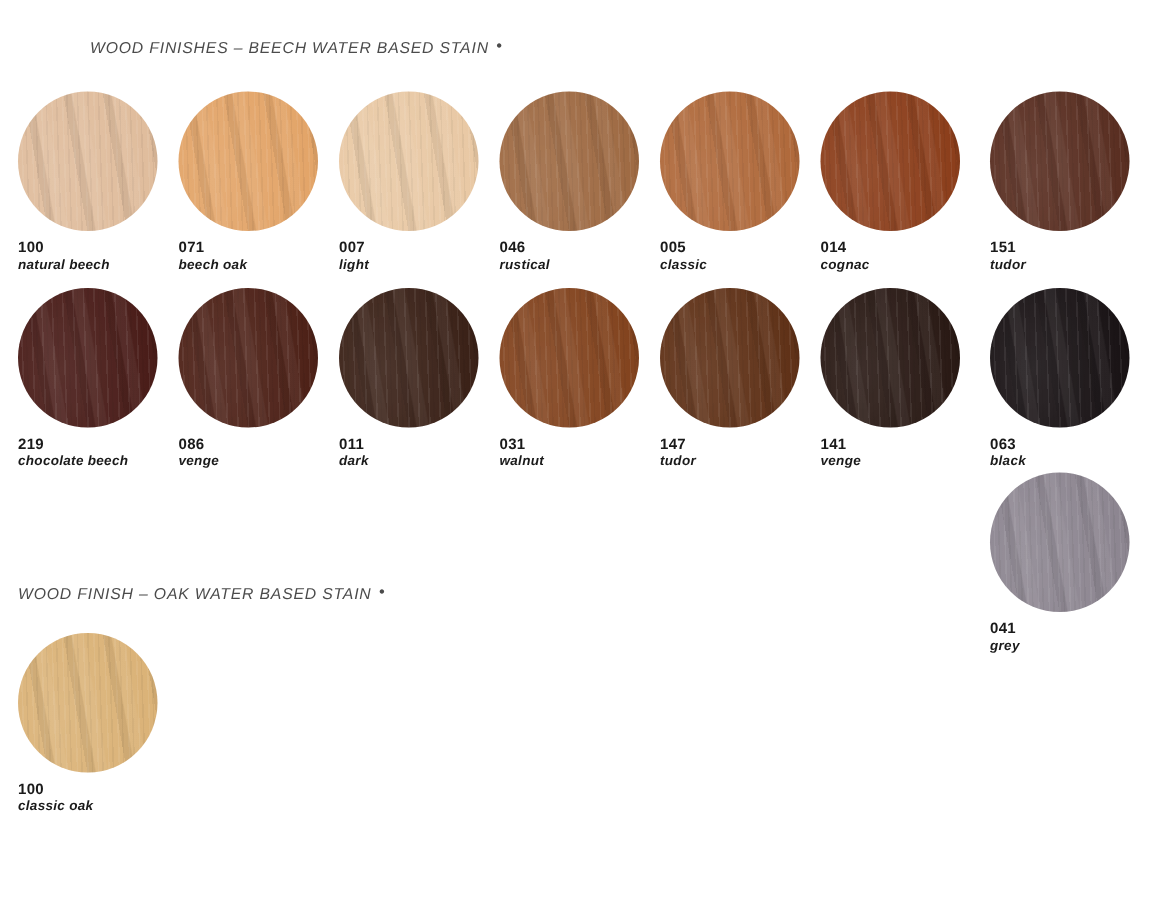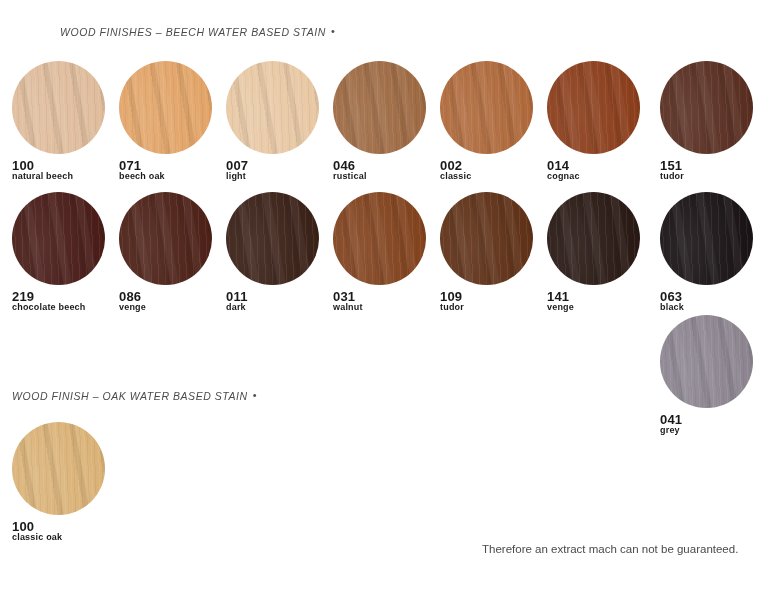--- a/index.html
+++ b/index.html
@@ -86,32 +86,33 @@
         rgba(255,255,255,0.05) 13px,
         rgba(0,0,0,0.00) 14px,
         rgba(0,0,0,0.00) 26px),
       radial-gradient(ellipse 70% 120% at 38% 55%,
         rgba(255,255,255,0.10) 0%,
         rgba(255,255,255,0.00) 60%);
     opacity: 0.9;
   }
 
   .swatch-code {
-    font-size: 13px;
+    font-size: 10px;
     font-weight: bold;
     line-height: 11px;
     margin-top: 6px;
     letter-spacing: 0.2px;
   }
   .swatch-name {
     font-size: 9px;
     font-weight: bold;
     line-height: 11px;
     letter-spacing: 0.2px;
     white-space: nowrap;
+    font-style: italic;
   }
 
   .disclaimer {
     position: absolute;
     font-size: 11.5px;
     line-height: 17px;
     color: #4a4a4a;
   }
   .disclaimer div { white-space: nowrap; }
 </style>
@@ -145,21 +146,21 @@
     </div>
 
     <div class="swatch" style="left:333px; top:61px;">
       <div class="swatch-disc" style="background-color:#9f6b44"></div>
       <div class="swatch-code">046</div>
       <div class="swatch-name">rustical</div>
     </div>
 
     <div class="swatch" style="left:440px; top:61px;">
       <div class="swatch-disc" style="background-color:#b06a3c"></div>
-      <div class="swatch-code">002</div>
+      <div class="swatch-code">005</div>
       <div class="swatch-name">classic</div>
     </div>
 
     <div class="swatch" style="left:547px; top:61px;">
       <div class="swatch-disc" style="background-color:#8c3f1c"></div>
       <div class="swatch-code">014</div>
       <div class="swatch-name">cognac</div>
     </div>
 
     <div class="swatch" style="left:660px; top:61px;">
@@ -187,21 +188,21 @@
     </div>
 
     <div class="swatch" style="left:333px; top:192px;">
       <div class="swatch-disc" style="background-color:#83441f"></div>
       <div class="swatch-code">031</div>
       <div class="swatch-name">walnut</div>
     </div>
 
     <div class="swatch" style="left:440px; top:192px;">
       <div class="swatch-disc" style="background-color:#603218"></div>
-      <div class="swatch-code">109</div>
+      <div class="swatch-code">147</div>
       <div class="swatch-name">tudor</div>
     </div>
 
     <div class="swatch" style="left:547px; top:192px;">
       <div class="swatch-disc" style="background-color:#2a1a15"></div>
       <div class="swatch-code">141</div>
       <div class="swatch-name">venge</div>
     </div>
 
     <div class="swatch" style="left:660px; top:192px;">
@@ -224,16 +225,15 @@
 
   <div class="swatch-grid">
     <div class="swatch" style="left:12px; top:422px;">
       <div class="swatch-disc" style="background-color:#dbb378"></div>
       <div class="swatch-code">100</div>
       <div class="swatch-name">classic oak</div>
     </div>
   </div>
 
   <div class="disclaimer" style="left:482px; top:541px;">
-    <div>Therefore an extract mach can not be guaranteed.</div>
   </div>
 
 </div>
 
 </body></html>

